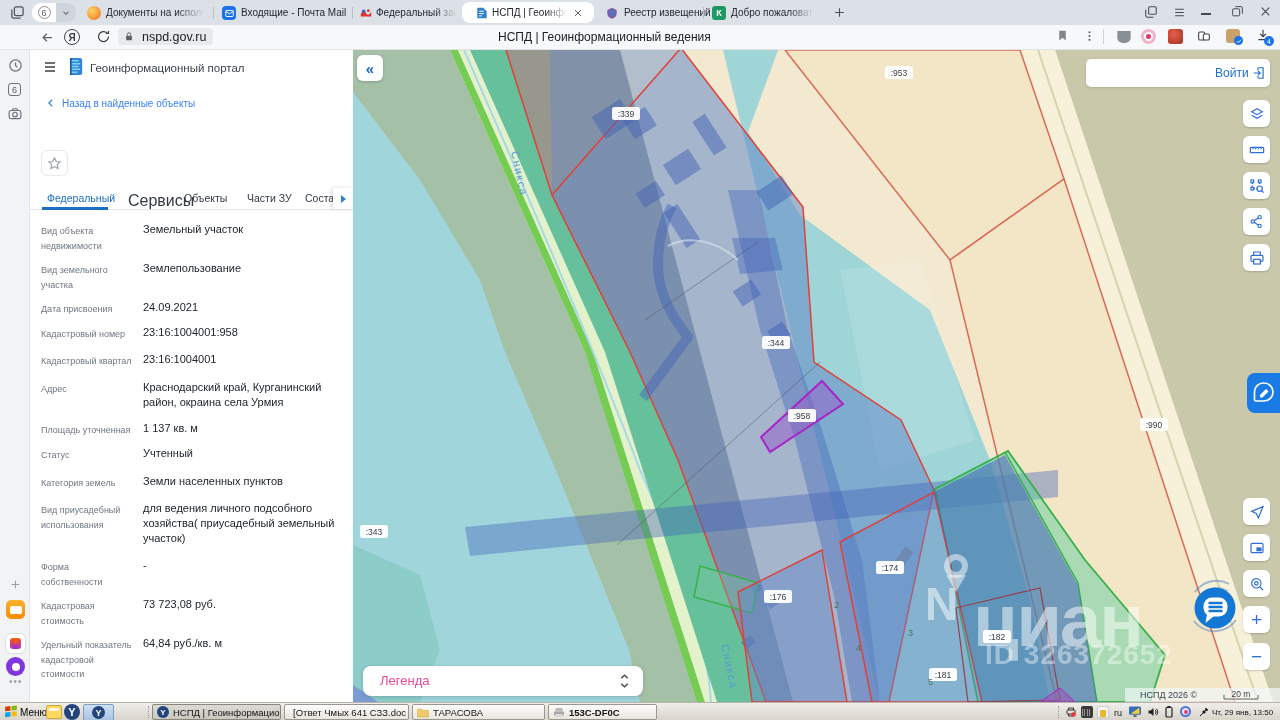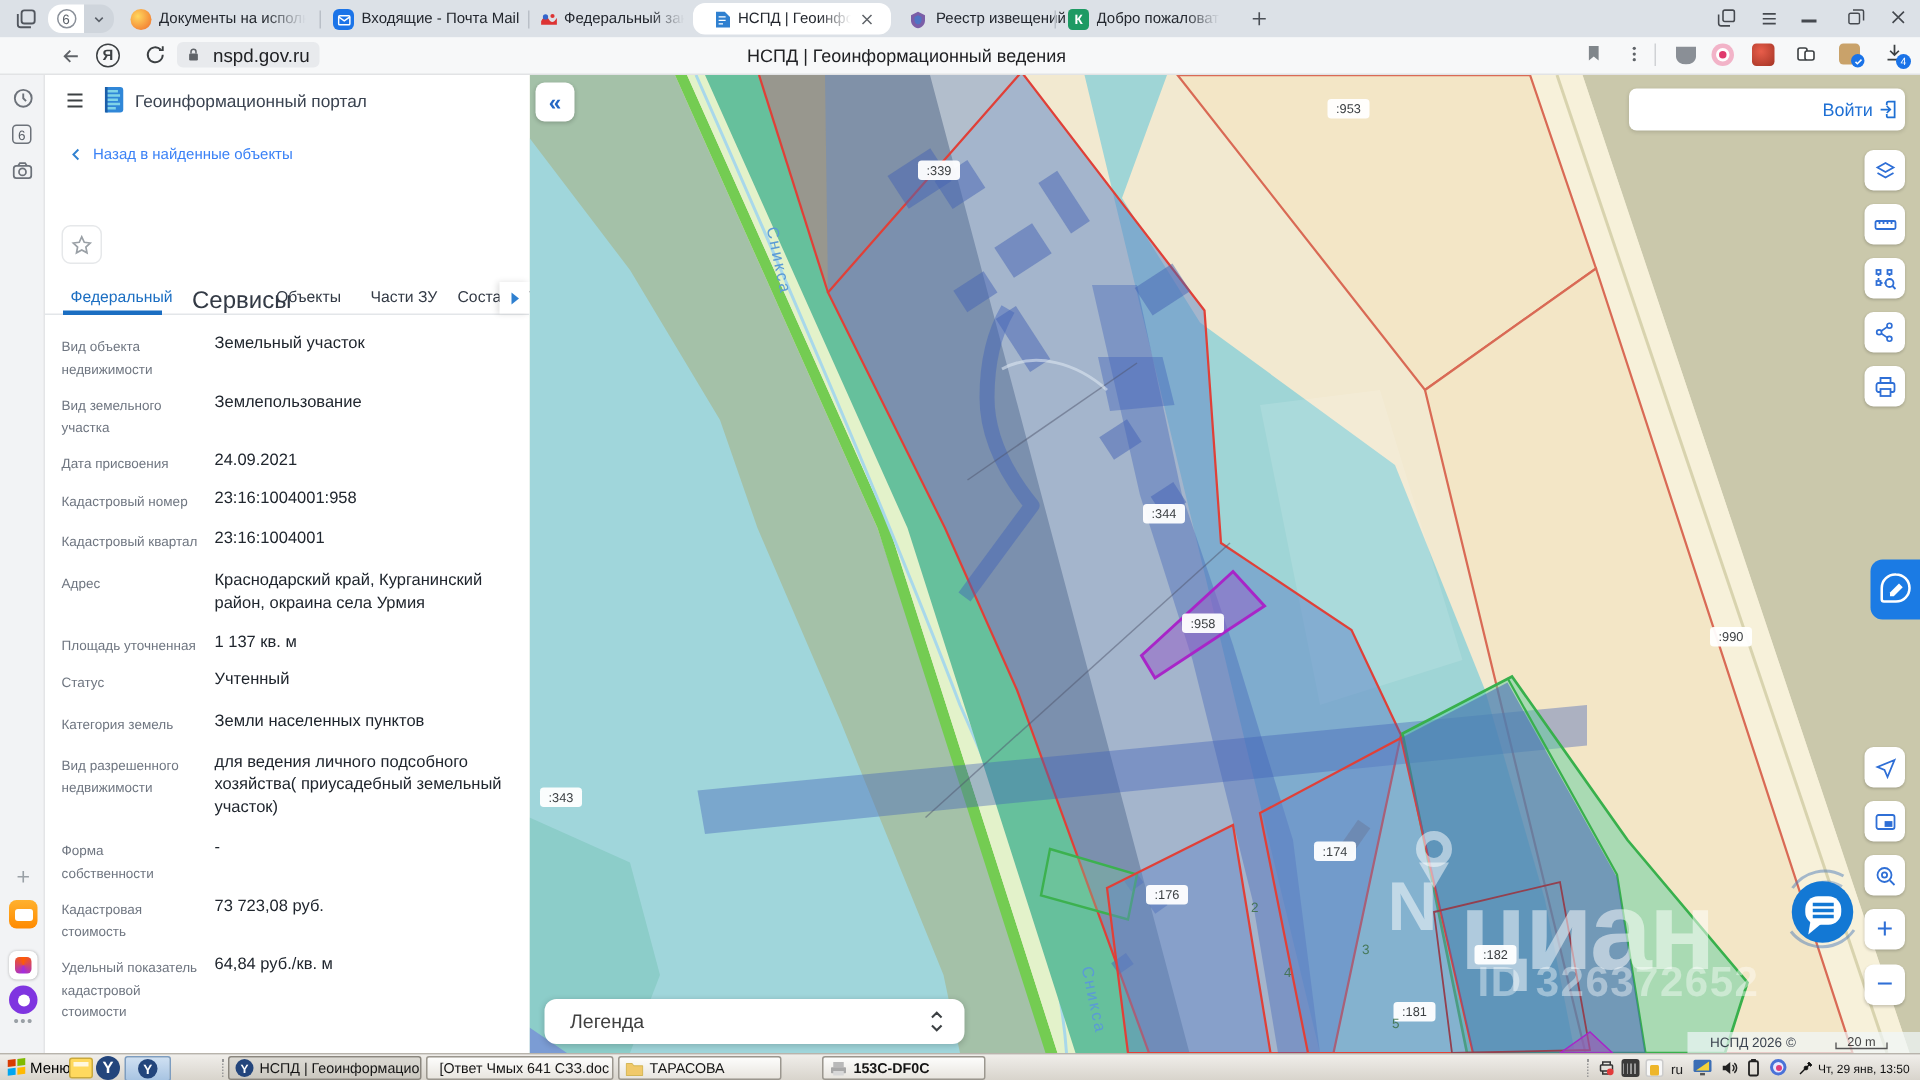--- a/index.html
+++ b/index.html
@@ -236,21 +236,21 @@
       <path d="M12 16 A 26 26 0 0 1 46 8" fill="none" stroke="rgba(80,125,185,0.5)" stroke-width="2"></path>
       <path d="M17 21 A 21 21 0 0 1 45 15" fill="none" stroke="rgba(80,125,185,0.4)" stroke-width="2"></path>
       <path d="M11 45 A 26 26 0 0 0 53 44" fill="none" stroke="rgba(80,125,185,0.5)" stroke-width="2"></path>
       <circle cx="32" cy="32" r="20.5" fill="#1378d4"></circle>
       <rect x="20.5" y="21.5" width="24" height="19" rx="8.5" fill="#fff"></rect>
       <path d="M24 38 L22.5 47 L31 40 Z" fill="#fff"></path>
       <path d="M25.5 27h14M25.5 31h14M25.5 35h14" stroke="#1378d4" stroke-width="2.4"></path>
     </svg>
 
     <div class="abs" style="left:363px;top:666px;width:280px;height:30px;background:#fff;border-radius:8px;box-shadow:0 1px 4px rgba(0,0,0,.18)">
-      <div class="abs" style="left:17px;top:7px;font-size:13px;color:#404040">Легенда</div>
+      <div class="abs" style="left:17px;top:7px;font-size:13px;color:#ec4899">Легенда</div>
       <svg class="abs" style="left:255px;top:7px" width="13" height="16" viewBox="0 0 24 30" fill="none" stroke="#3c4043" stroke-width="2.6">
           <path d="M6 10l6-6 6 6M6 20l6 6 6-6"></path>
         </svg>
     </div>
   </div>
 
   <div id="tabbar">
     <svg class="abs" style="left:10px;top:5px" width="15" height="15" viewBox="0 0 24 24" fill="none" stroke="#51565e" stroke-width="2">
         <rect x="7" y="3" width="14" height="14" rx="3"></rect>
         <path d="M17 21H6a3 3 0 0 1-3-3V7"></path>
@@ -471,21 +471,21 @@
       </div>
     <div class="prow" style="top:398px">
         <div class="lbl">Статус</div>
         <div class="val">Учтенный</div>
       </div>
     <div class="prow" style="top:426px">
         <div class="lbl">Категория земель</div>
         <div class="val">Земли населенных пунктов</div>
       </div>
     <div class="prow" style="top:453px">
-        <div class="lbl">Вид разрешенного недвижимости</div>
+        <div class="lbl">Вид приусадебный использования</div>
         <div class="val">для ведения личного подсобного хозяйства( приусадебный земельный участок)</div>
       </div>
     <div class="prow" style="top:510px">
         <div class="lbl">Форма собственности</div>
         <div class="val">-</div>
       </div>
     <div class="prow" style="top:549px">
         <div class="lbl">Кадастровая стоимость</div>
         <div class="val">73 723,08 руб.</div>
       </div>
@@ -515,21 +515,21 @@
       <div style="min-width:12px;width:12px;height:12px;border-radius:50%;background:#23457c;color:#fff;font-size:8px;font-weight:bold;display:flex;align-items:center;justify-content:center">Y</div>
       <span>НСПД | Геоинформационн...</span>
     </div>
     <div class="taskbtn" style="left:284px;width:125px">
       <svg width="11" height="11" viewBox="0 0 24 24">
           <rect x="2" y="2" width="20" height="20" rx="3" fill="#e8f0fa" stroke="#7a9cc6"></rect>
           <path d="M7 8h10M7 12h10M7 16h7" stroke="#4a7ab5" stroke-width="2"></path>
         </svg>
       <span>[Ответ Чмых 641 СЗЗ.doc ...</span>
     </div>
-    <div class="taskbtn" style="left:412px;width:109px">
+    <div class="taskbtn" style="left:412px;width:133px">
       <svg width="12" height="11" viewBox="0 0 24 22">
           <path d="M1 4 h8 l2 3 h12 v13 H1 Z" fill="#f0c96a" stroke="#c9a93c"></path>
         </svg>
       <span>ТАРАСОВА</span>
     </div>
     <div class="taskbtn" style="left:548px;width:109px;font-weight:bold">
       <svg width="12" height="11" viewBox="0 0 24 22" fill="#b9b9b9">
           <rect x="5" y="2" width="14" height="7"></rect>
           <rect x="2" y="9" width="20" height="8" rx="1" fill="#a8a8a8"></rect>
           <rect x="5" y="14" width="14" height="6" fill="#d8d8d8"></rect>

